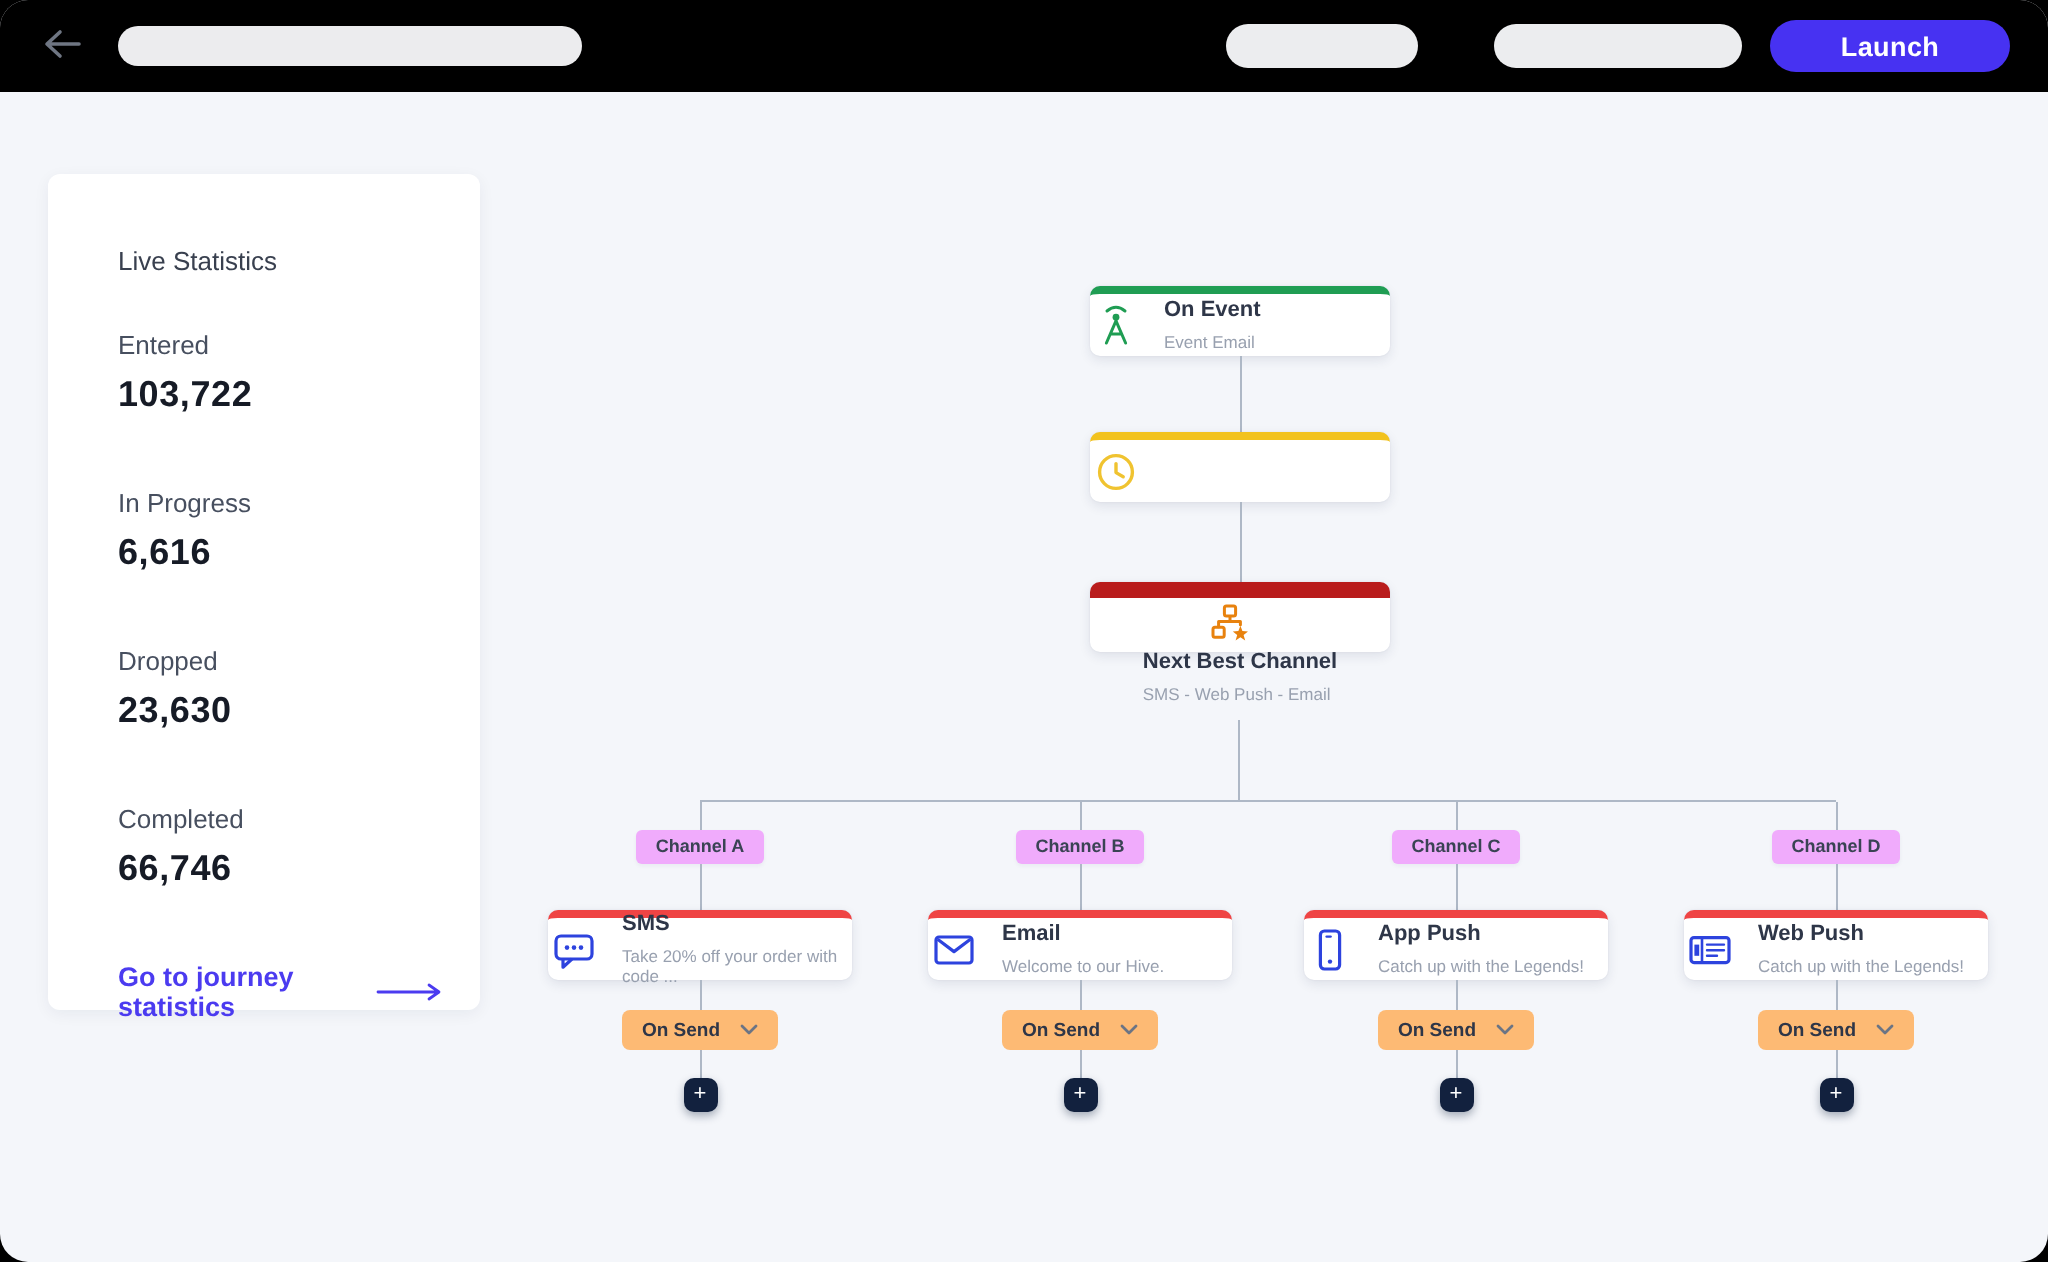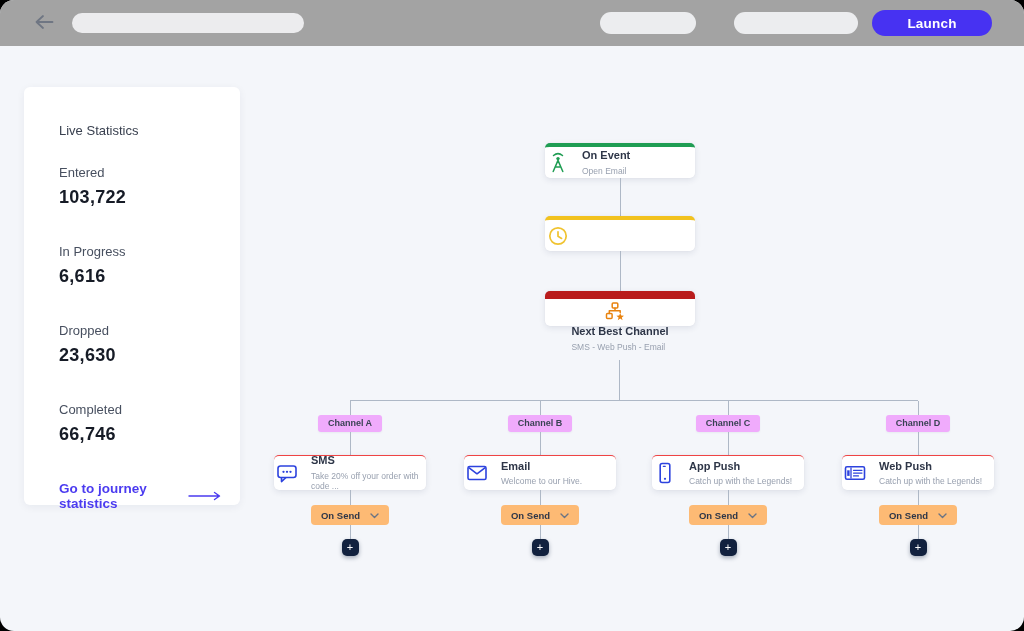--- a/index.html
+++ b/index.html
@@ -2,22 +2,22 @@
 <html><head>
 <meta charset="utf-8">
 <style>
   html,body{margin:0;padding:0;background:#000;}
   .app{
     position:relative;width:1024px;height:631px;border-radius:14px;overflow:hidden;
     background:#F4F6FA;font-family:"Liberation Sans",sans-serif;
     -webkit-font-smoothing:antialiased;
   }
   
-  .topbar{position:absolute;top:0;left:0;right:0;height:46px;background:#a3a3a3;
-    display:flex;align-items:center;padding:0 32px;box-sizing:border-box;z-index:5;}
+  .topbar{position:absolute;top:0;left:0;right:0;height:46px;background:#000000;
+    display:flex;align-items:center;padding:0 19px;box-sizing:border-box;z-index:5;}
   .back-btn{display:flex;align-items:center;justify-content:center;width:24px;height:24px;
     margin-right:16px;cursor:pointer;background:none;border:none;padding:0;}
   .name-ph{width:232px;height:20px;border-radius:10px;background:#ECECEE;}
   .spacer{flex:1;}
   .ph-btn{height:22px;border-radius:11px;background:#ECEDEF;}
   .ph-a{width:96px;margin-right:38px;}
   .ph-b{width:124px;margin-right:14px;}
   .launch{width:120px;height:26px;border-radius:13px;background:#4732F2;color:#fff;
     font-size:13.5px;font-weight:700;letter-spacing:.2px;display:flex;align-items:center;
     justify-content:center;border:none;cursor:pointer;font-family:inherit;}
@@ -42,21 +42,21 @@
   .fnode{width:100%;height:35px;box-sizing:border-box;background:#fff;border-radius:5px;
     box-shadow:0 2px 6px rgba(25,39,78,.10),0 0 1px rgba(25,39,78,.08);
     display:flex;align-items:center;cursor:pointer;}
   .fnode .ic{width:26px;height:26px;flex:0 0 26px;margin-right:11px;display:flex;
     align-items:center;justify-content:center;}
   .nt{font-size:11px;font-weight:700;color:#2E3648;line-height:1.25;}
   .ns{font-size:8.5px;color:#98A0AF;margin-top:3px;line-height:1.2;}
   .acc-green{border-top:4px solid #1F9D53;}
   .acc-yellow{border-top:4px solid #F2C21E;}
   .acc-orange{border-top:8px solid #b91c1c;flex-direction:column;}
-  .acc-blue{border-top:1px solid #ef4444;}
+  .acc-blue{border-top:4px solid #ef4444;}
   .h38{height:38px;} .h40{height:40px;} .h14{height:14px;} .h23{height:23px;} .h15{height:15px;}
   .branch{position:absolute;top:355px;width:152px;display:flex;flex-direction:column;
     align-items:center;}
   .b0{left:274px;} .b1{left:464px;} .b2{left:652px;} .b3{left:842px;}
   .chip{height:17px;line-height:17px;padding:0 10px;border-radius:3px;background:#f0abfc;
     font-size:9px;font-weight:700;color:#3A4354;box-shadow:0 1px 2px rgba(25,39,78,.05);}
   .branch .fnode{width:152px;}
   .onsend{height:20px;display:flex;align-items:center;gap:10px;padding:0 10px;
     border-radius:4px;background:#fdba74;font-size:9.5px;font-weight:700;color:#2E3648;
     cursor:pointer;}
@@ -121,21 +121,21 @@
       <div class="fnode acc-green">
         <span class="ic">
           <svg width="26" height="26" viewBox="0 0 26 26" fill="none">
             <path d="M8.5 5.5 Q13 1.8 17.5 5.5" stroke="#1F9D53" stroke-width="1.5" stroke-linecap="round"></path>
             <circle cx="13" cy="8.6" r="1.7" fill="#1F9D53"></circle>
             <path d="M13 10.4 L8.2 21.5 M13 10.4 L17.8 21.5 M10.1 17 L15.9 17" stroke="#1F9D53" stroke-width="1.5" stroke-linecap="round" stroke-linejoin="round"></path>
           </svg>
         </span>
         <div>
           <div class="nt">On Event</div>
-          <div class="ns">Open Email</div>
+          <div class="ns">Event Email</div>
         </div>
       </div>
 
       <div class="vline h38"></div>
 
       <div class="fnode acc-yellow">
         <span class="ic">
           <svg width="26" height="26" viewBox="0 0 26 26" fill="none">
             <circle cx="13" cy="13" r="8.2" stroke="#F0C330" stroke-width="1.7"></circle>
             <path d="M13 8.8 V13.3 L16.6 15.4" stroke="#F0C330" stroke-width="1.7" stroke-linecap="round" stroke-linejoin="round"></path>

